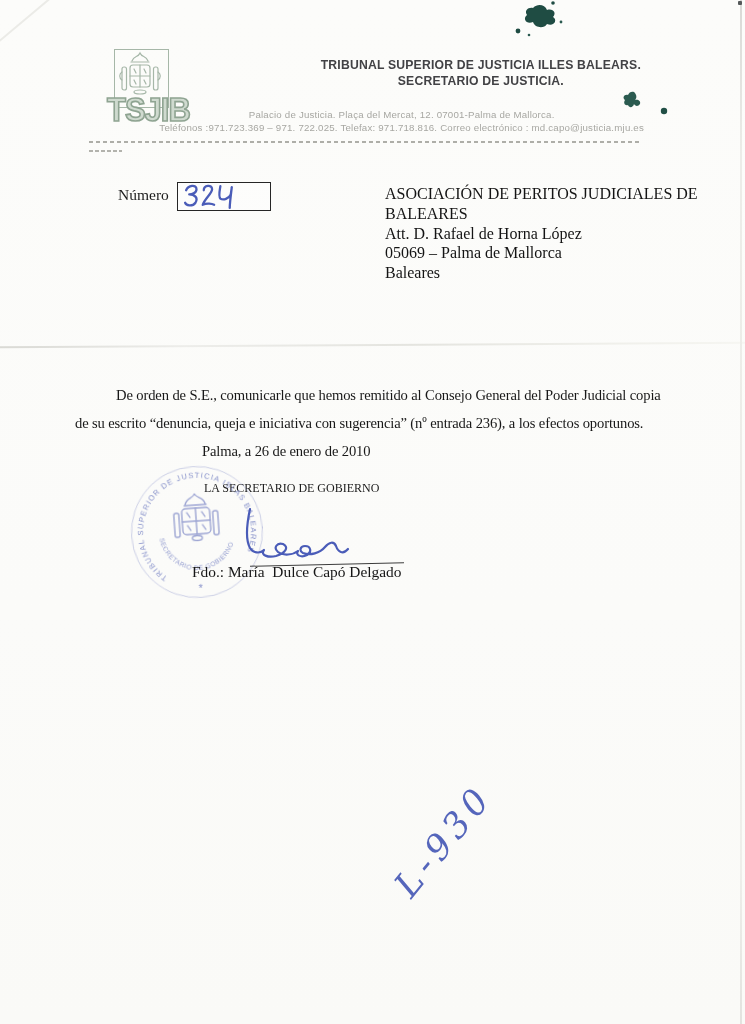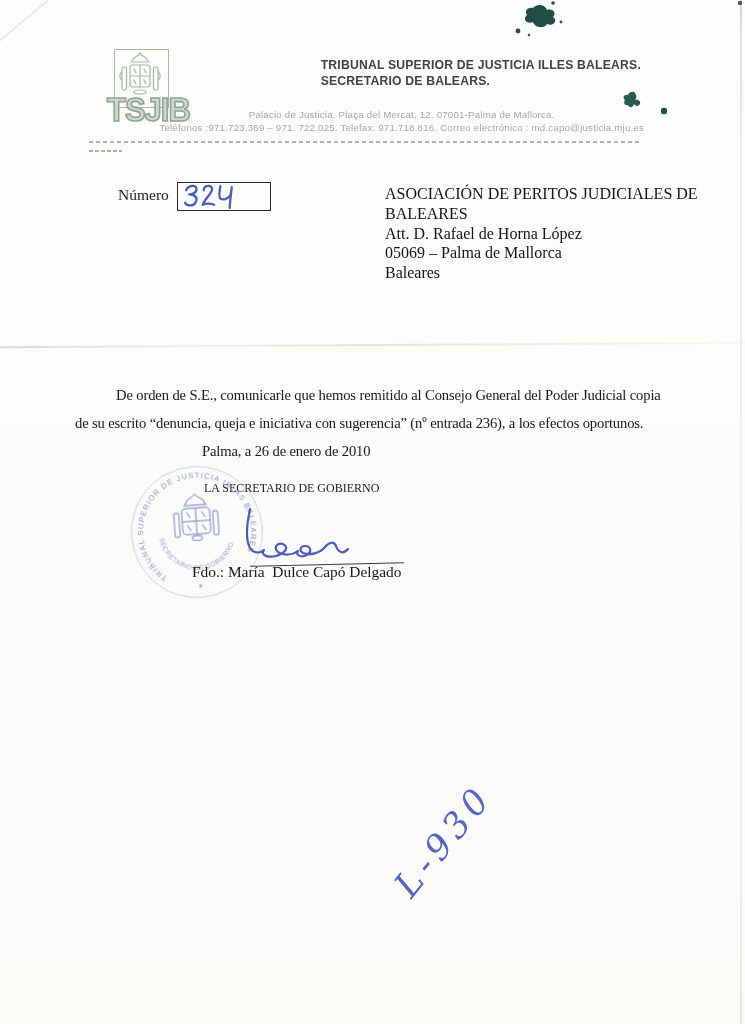--- a/index.html
+++ b/index.html
@@ -9,21 +9,21 @@
     font-family:"Liberation Serif",serif;color:#1a1a1a;
   }
   .abs{position:absolute;}
   
   .logo-box{left:114px;top:49px;width:53px;height:57px;border:1.5px solid rgba(151,170,153,.85);}
   .logo-acronym{
     left:107px;top:94px;width:70px;
     font-family:"Liberation Sans",sans-serif;font-weight:bold;font-size:31px;line-height:31px;
     letter-spacing:-1px;color:#cfdacf;-webkit-text-stroke:1.6px #8fa492;transform:scaleY(1.05);
   }
-  .org-block{right:104px;top:57px;text-align:left;font-family:"Liberation Sans",sans-serif;
+  .org-block{right:104px;top:57px;text-align:center;font-family:"Liberation Sans",sans-serif;
     font-weight:bold;font-size:12.2px;line-height:16px;color:#424245;letter-spacing:.2px;}
   .addr-block{right:101px;top:109px;text-align:center;font-family:"Liberation Sans",sans-serif;
     font-size:9.7px;line-height:12.5px;color:#a7a7a2;letter-spacing:.2px;}
   .rule-dotted{left:89px;top:141px;width:553px;height:2px;
     background:repeating-linear-gradient(90deg,#aeaea8 0 4px,transparent 4px 7px);}
   .rule-dotted-small{left:89px;top:150px;width:33px;height:2px;
     background:repeating-linear-gradient(90deg,#b3b3ad 0 4px,transparent 4px 6px);}
   
   .ref-label{left:118px;top:186px;font-size:15.5px;color:#1c1c1c;}
   .ref-box{left:177px;top:182px;width:92px;height:27px;border:1.8px solid #262626;background:rgba(255,255,255,.4);}
@@ -88,21 +88,21 @@
         <path d="M7,22 C4,24 4,28 7,30 M43,22 C46,24 46,28 43,30"></path>
         <ellipse cx="25" cy="42" rx="6" ry="2"></ellipse>
         <path d="M19,19 L21,23 M29,19 L31,23 M19,30 L21,34 M29,30 L31,34"></path>
       </g>
     </svg>
   </div>
   <div class="abs logo-acronym">TSJIB</div>
 
   <div class="abs org-block">
     <div>TRIBUNAL SUPERIOR DE JUSTICIA ILLES BALEARS.</div>
-    <div>SECRETARIO DE BALEARS.</div>
+    <div>SECRETARIO DE JUSTICIA.</div>
   </div>
 
   <div class="abs addr-block">
     <div>Palacio de Justicia. Plaça del Mercat, 12. 07001-Palma de Mallorca.</div>
     <div>Teléfonos :971.723.369 – 971. 722.025. Telefax: 971.718.816. Correo electrónico : md.capo@justicia.mju.es</div>
   </div>
 
   <div class="abs rule-dotted"></div>
   <div class="abs rule-dotted-small"></div>
 

